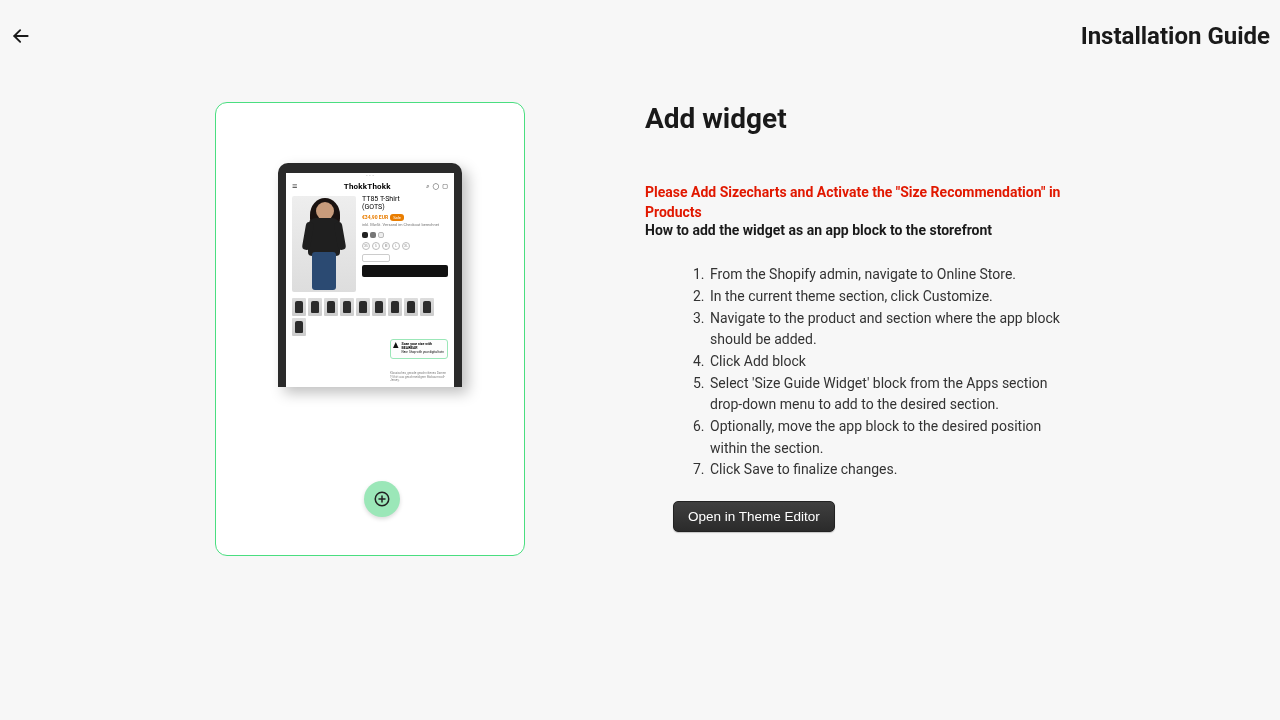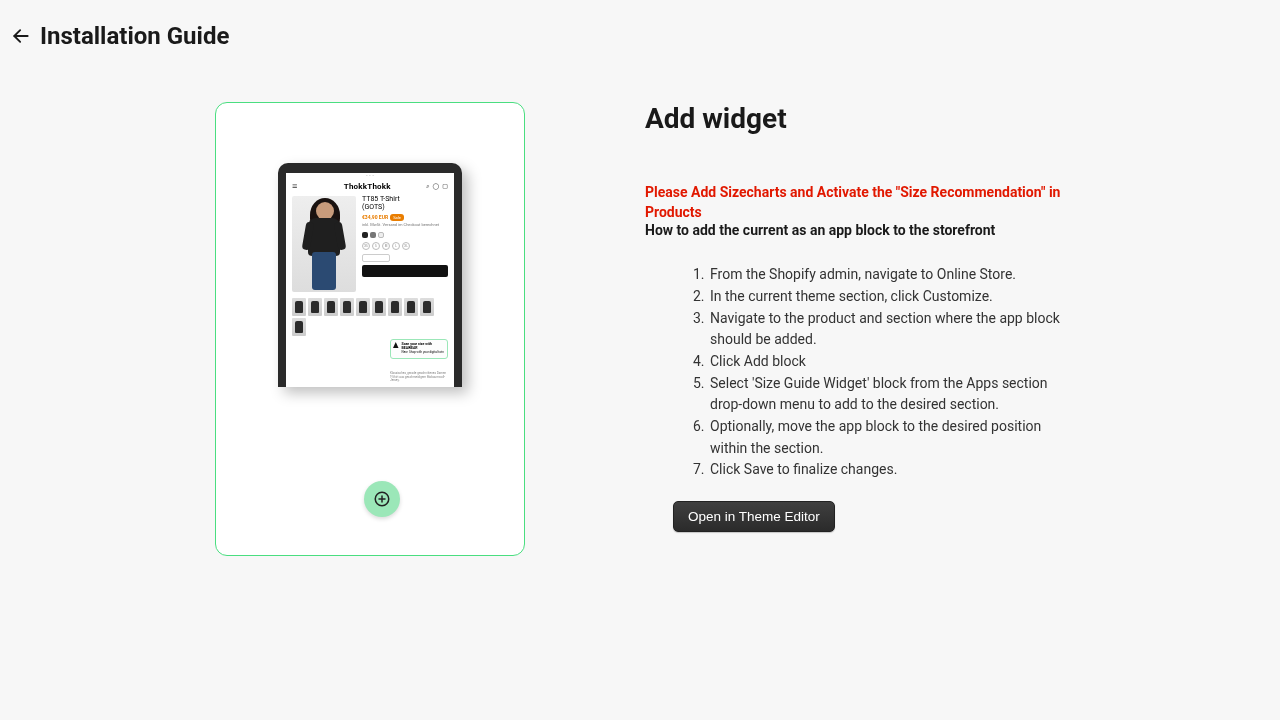--- a/index.html
+++ b/index.html
@@ -7,21 +7,22 @@
     font-family: -apple-system, BlinkMacSystemFont, "Segoe UI", Roboto, Arial, sans-serif;
     background: #f7f7f7;
     width: 1280px;
     height: 720px;
     overflow: hidden;
   }
   .header {
     display: flex;
     align-items: center;
     padding: 22px 10px;
-    gap: 8px;
+    gap: 14px;
+    justify-content: space-between;
   }
   .back-arrow {
     width: 22px; height: 22px;
     display: flex; align-items: center; justify-content: center;
     cursor: pointer;
   }
   .header h1 {
     font-size: 24px;
     font-weight: 700;
     color: #1a1a1a;
@@ -278,21 +279,21 @@
           <circle cx="12" cy="12" r="9"></circle>
           <line x1="12" y1="8" x2="12" y2="16"></line>
           <line x1="8" y1="12" x2="16" y2="12"></line>
         </svg>
     </div>
   </div>
 
   <div class="right">
     <h2>Add widget</h2>
     <div class="warning">Please Add Sizecharts and Activate the "Size Recommendation" in Products</div>
-    <div class="subheading">How to add the current as an app block to the storefront</div>
+    <div class="subheading">How to add the widget as an app block to the storefront</div>
     <ol class="steps">
       <li>From the Shopify admin, navigate to Online Store.</li>
       <li>In the current theme section, click Customize.</li>
       <li>Navigate to the product and section where the app block should be added.</li>
       <li>Click Add block</li>
       <li>Select 'Size Guide Widget' block from the Apps section drop-down menu to add to the desired section.</li>
       <li>Optionally, move the app block to the desired position within the section.</li>
       <li>Click Save to finalize changes.</li>
     </ol>
     <button class="theme-btn">Open in Theme Editor</button>

